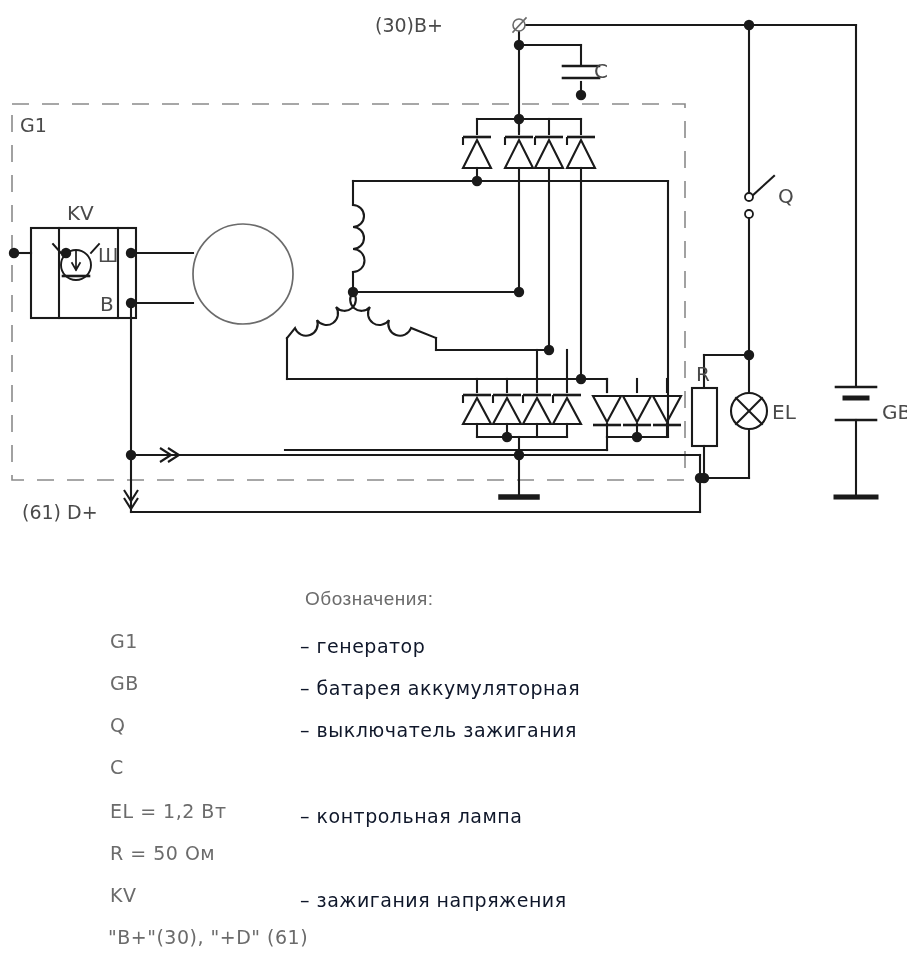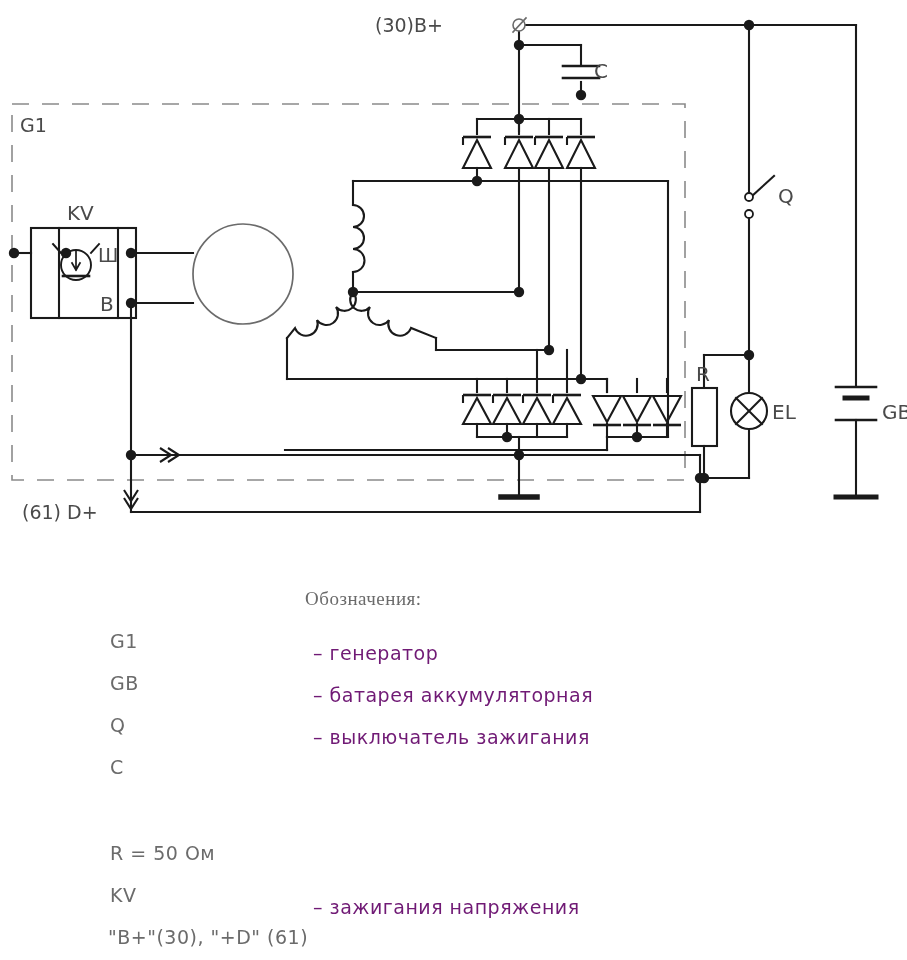--- a/index.html
+++ b/index.html
@@ -33,21 +33,21 @@
     left: 0;
     top: 560px;
     width: 907px;
     height: 400px;
   }
   .legend-title {
     position: absolute;
     left: 305px;
     top: 28px;
     font-size: 19px;
-    font-family: Liberation Serif, serif;
+    font-family: Liberation Sans, sans-serif;
     color: #6b6b6b;
     letter-spacing: 0.5px;
     white-space: nowrap;
   }
   .legend-row {
     position: absolute;
     left: 0;
     width: 907px;
     height: 38px;
   }
@@ -61,26 +61,25 @@
     letter-spacing: 0.5px;
     white-space: nowrap;
   }
   .legend-sym.wide {
     left: 108px;
     width: 200px;
   }
   .legend-desc {
     position: absolute;
     left: 300px;
-    top: 12px;
+    top: 5px;
     font-size: 19px;
-    color: #701a75;
+    color: #0f172a;
     letter-spacing: 0.5px;
     white-space: nowrap;
-    margin-left: 13px;
   }
   svg text {
     font-family: "DejaVu Sans", sans-serif;
     fill: #4a4a4a;
   }
 </style>
 </head>
 <body>
 
 <div id="sheet">
@@ -316,20 +315,22 @@
       <div class="legend-desc">– батарея аккумуляторная</div>
     </div>
     <div class="legend-row" style="top:154px;">
       <div class="legend-sym">Q</div>
       <div class="legend-desc">– выключатель зажигания</div>
     </div>
     <div class="legend-row" style="top:196px;">
       <div class="legend-sym">C</div>
     </div>
     <div class="legend-row" style="top:240px;">
+      <div class="legend-sym">EL = 1,2 Вт</div>
+      <div class="legend-desc">– контрольная лампа</div>
     </div>
     <div class="legend-row" style="top:282px;">
       <div class="legend-sym">R = 50 Ом</div>
     </div>
     <div class="legend-row" style="top:324px;">
       <div class="legend-sym">KV</div>
       <div class="legend-desc">– зажигания напряжения</div>
     </div>
     <div class="legend-row" style="top:366px;">
       <div class="legend-sym wide">"B+"(30), "+D" (61)</div>

